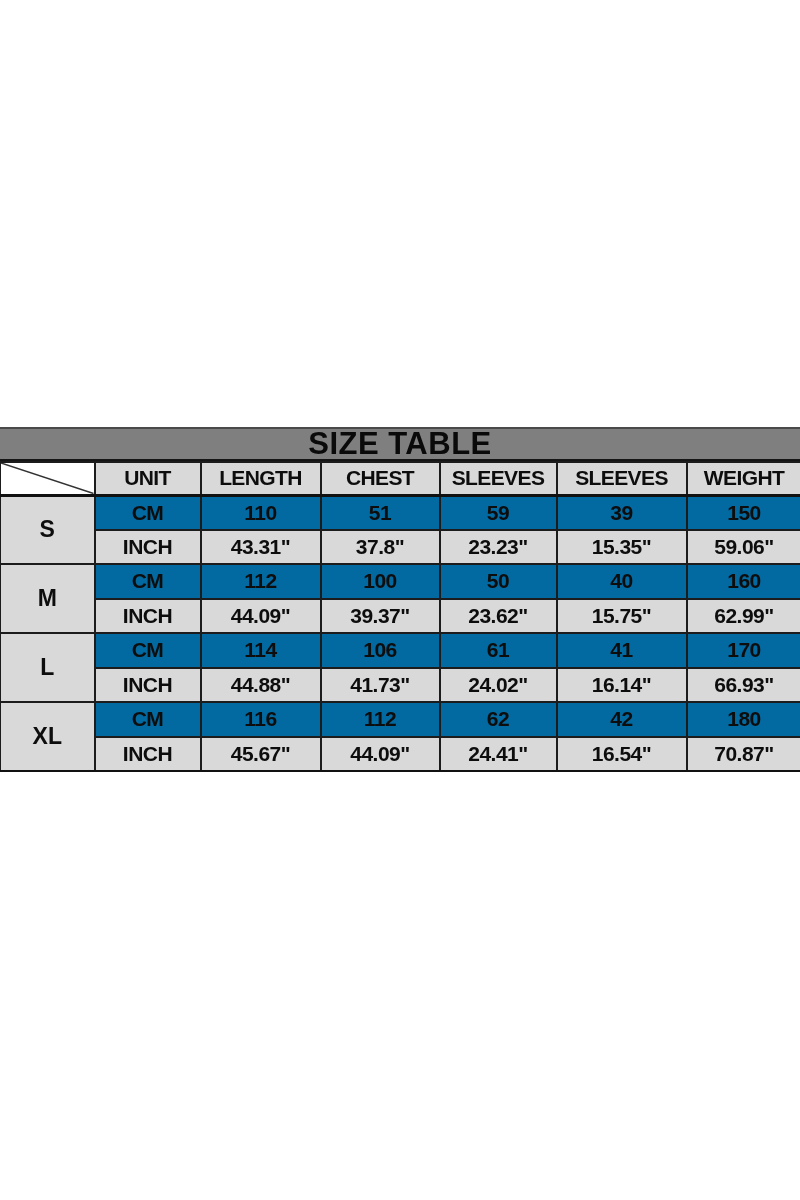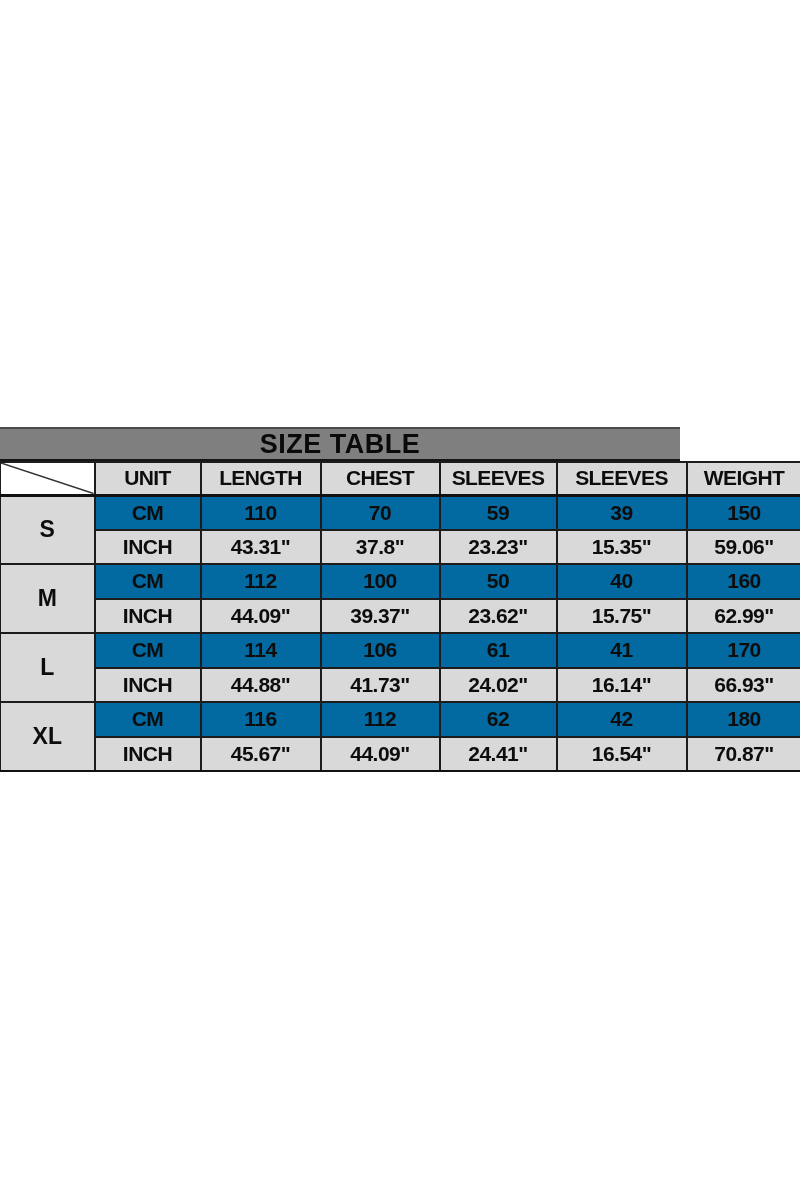--- a/index.html
+++ b/index.html
@@ -9,26 +9,26 @@
     font-family: "Liberation Sans", "DejaVu Sans", sans-serif;
     color: #0d0d0d;
     overflow: hidden;
   }
   .page { position: relative; width: 800px; height: 1200px; background: #ffffff; }
 
   .chart-wrap { position: absolute; top: 427px; left: 0; width: 800px; }
 
   .title-bar {
     box-sizing: border-box;
-    width: 680px; height: 34px;
+    width: 800px; height: 34px;
     background: #7f7f7f;
     border-top: 2px solid #4a4a4a;
     border-bottom: 2px solid #151515;
     display: flex; align-items: center; justify-content: center;
-    font-size: 27px; font-weight: 700; letter-spacing: 0.5px; color: #0a0a0a;
+    font-size: 31px; font-weight: 700; letter-spacing: 0.5px; color: #0a0a0a;
   }
 
   table.size-table {
     width: 800px;
     table-layout: fixed;
     border-collapse: collapse;
   }
   .size-table th, .size-table td {
     box-sizing: border-box;
     border: 2px solid #1c1c1c;
@@ -109,21 +109,21 @@
           <th class="col-h">SLEEVES</th>
           <th class="col-h last">WEIGHT</th>
         </tr>
       </thead>
       <tbody>
 
         <tr>
           <th class="size-cell first" rowspan="2">S</th>
           <td>CM</td>
           <td>110</td>
-          <td>70</td>
+          <td>51</td>
           <td>59</td>
           <td>39</td>
           <td class="last">150</td>
         </tr>
         <tr class="band">
           <td>INCH</td>
           <td>43.31"</td>
           <td>37.8"</td>
           <td>23.23"</td>
           <td>15.35"</td>

